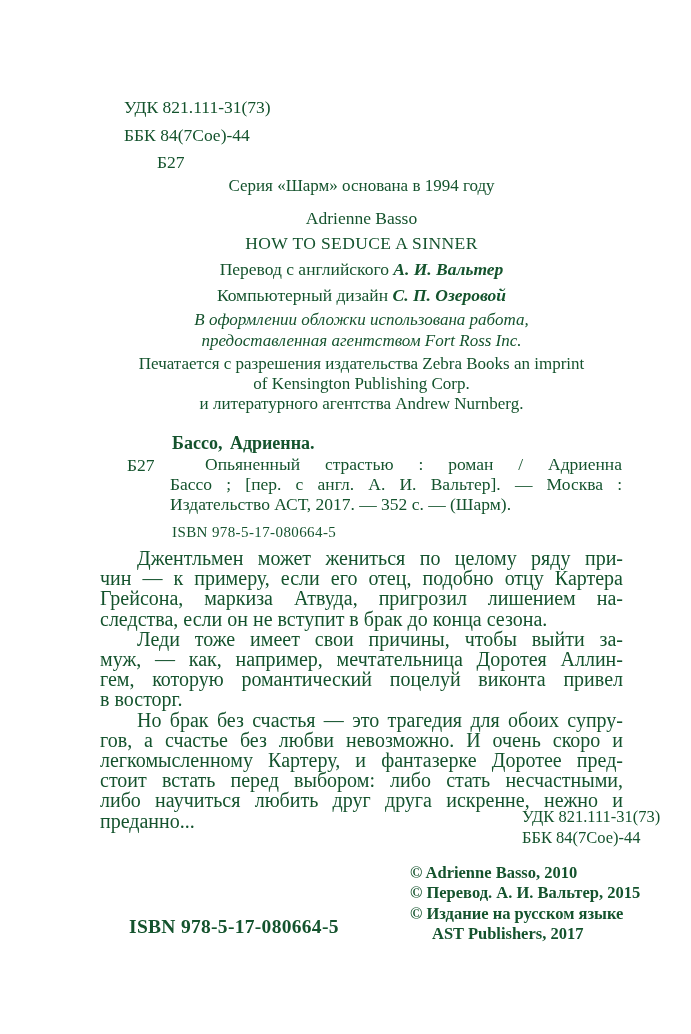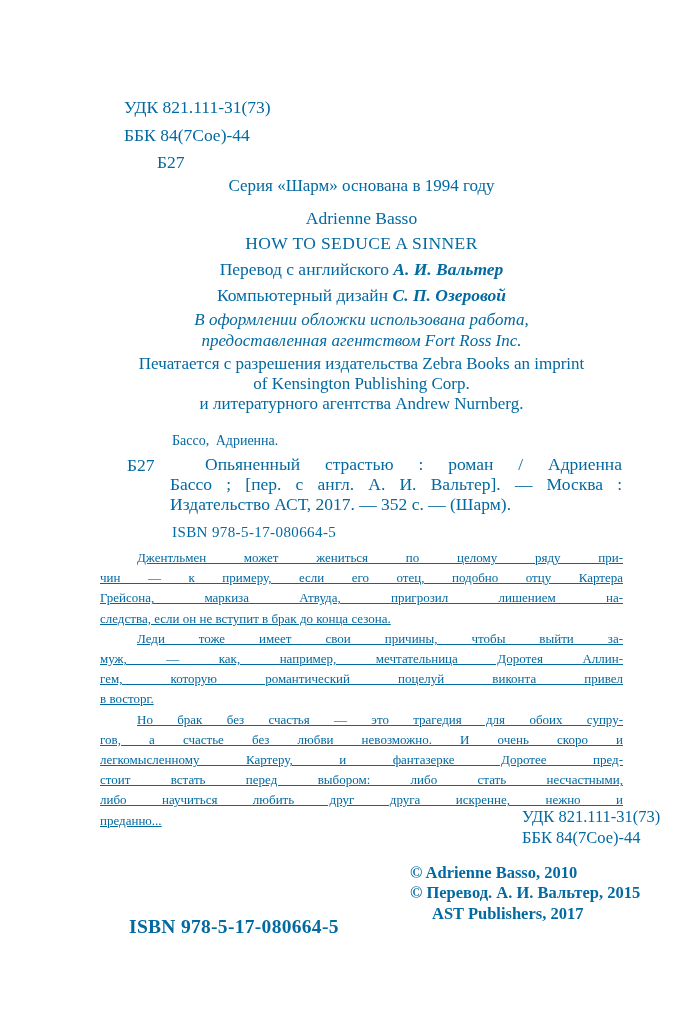--- a/index.html
+++ b/index.html
@@ -1,21 +1,21 @@
 <!DOCTYPE html>
 <html><head>
 <meta charset="utf-8">
 <style>
   html,body { margin:0; padding:0; background:#e8e8e8; }
   .page {
     position:relative;
     width:691px; height:1034px;
     margin:0 auto;
     background:#ffffff;
-    color:#0369a1;
+    color:#14532d;
     font-family:"Liberation Serif","DejaVu Serif",serif;
     overflow:hidden;
   }
   .abs { position:absolute; }
 
   
   .top-codes { left:124px; top:94px; font-size:17.5px; line-height:27.5px; white-space:nowrap; }
   .top-codes .b27 { padding-left:33px; }
 
   
@@ -26,29 +26,29 @@
   .translation{ top:252px; font-size:17.5px; }
   .design     { top:278px; font-size:17.5px; }
   .cover-note1{ top:303px; font-size:17px; font-style:italic; }
   .cover-note2{ top:324px; font-size:17px; font-style:italic; }
   .perm1      { top:347px; font-size:17px; }
   .perm2      { top:367px; font-size:17px; }
   .perm3      { top:387px; font-size:17px; }
   .it { font-style:italic;font-weight:bold; }
 
   
-  .card-author { left:172px; top:433px; font-size:14px; font-weight:normal; word-spacing:3px; white-space:nowrap; }
+  .card-author { left:172px; top:433px; font-size:18px; font-weight:bold; word-spacing:3px; white-space:nowrap; }
   .card-code   { left:127px; top:455px; font-size:17.5px; }
   .card-text   { left:170px; top:454px; width:452px; font-size:17.5px; line-height:20.1px; }
   .card-line.just { text-align:justify; text-align-last:justify; }
   .card-line.first { text-indent:35px; }
   .card-isbn   { left:172px; top:524px; font-size:15px; letter-spacing:0.4px; white-space:nowrap; }
 
   
-  .annotation { left:100px; top:548px; width:523px; font-size:13px; line-height:20.2px;text-decoration:underline; }
+  .annotation { left:100px; top:548px; width:523px; font-size:20px; line-height:20.2px; }
   .ann-line.just { text-align:justify; text-align-last:justify; }
   .ann-line.indent { text-indent:37px; }
 
   
   .bottom-codes { left:522px; top:807px; font-size:16.5px; line-height:20.5px; white-space:nowrap; }
 
   
   .copyright { left:410px; top:863px; font-size:16.5px; font-weight:bold; line-height:20.3px; white-space:nowrap; }
   .copyright .indent { padding-left:22px; }
 
@@ -120,18 +120,19 @@
 
   <div class="abs bottom-codes">
     <div>УДК 821.111-31(73)</div>
     <div>ББК 84(7Сое)-44</div>
   </div>
 
   <div class="abs copyright">
 
   <div>© Adrienne Basso, 2010</div>
       <div>© Перевод. А. И. Вальтер, 2015</div>
+      <div>© Издание на русском языке</div>
       <div class="indent">AST Publishers, 2017</div>
     </div>
 
   <div class="abs isbn-bottom">ISBN 978-5-17-080664-5</div>
 
 </div>
 
 </body></html>

